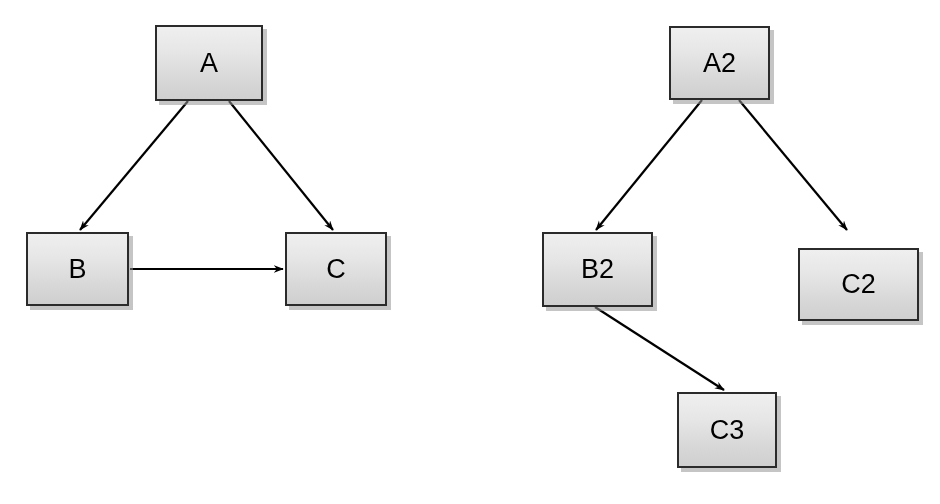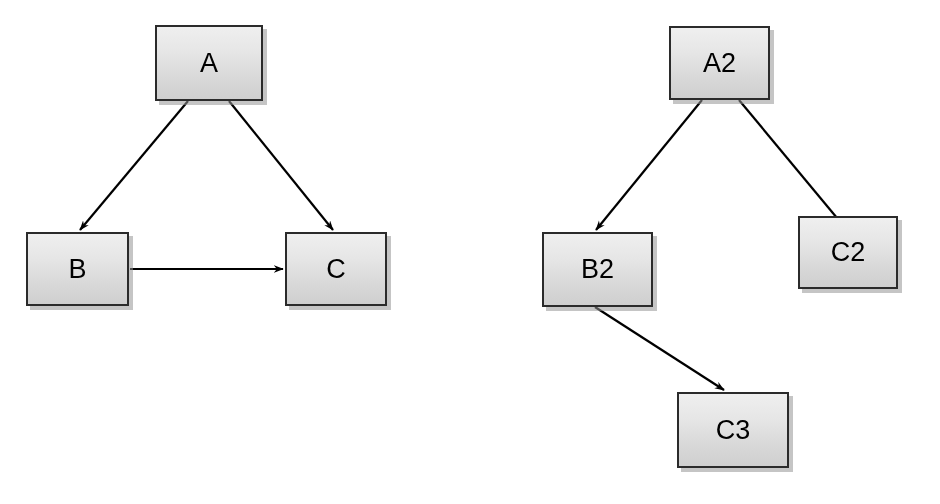--- a/index.html
+++ b/index.html
@@ -76,21 +76,21 @@
       </div>
       <div class="node" style="left: 285px; top: 232px; width: 102px; height: 74px;">
         <span class="node-label">C</span>
       </div>
       <div class="node" style="left: 669px; top: 26px; width: 101px; height: 74px; text-align: right;">
         <span class="node-label">A2</span>
       </div>
       <div class="node" style="left: 542px; top: 232px; width: 111px; height: 75px;">
         <span class="node-label">B2</span>
       </div>
-      <div class="node" style="left: 798px; top: 216px; width: 100px; height: 73px;">
+      <div class="node" style="left: 798px; top: 248px; width: 121px; height: 73px;">
         <span class="node-label">C2</span>
       </div>
-      <div class="node" style="left: 677px; top: 392px; width: 112px; height: 76px;">
+      <div class="node" style="left: 677px; top: 392px; width: 100px; height: 76px;">
         <span class="node-label">C3</span>
       </div>
     </div>
 
 </div>
 
 </body></html>

